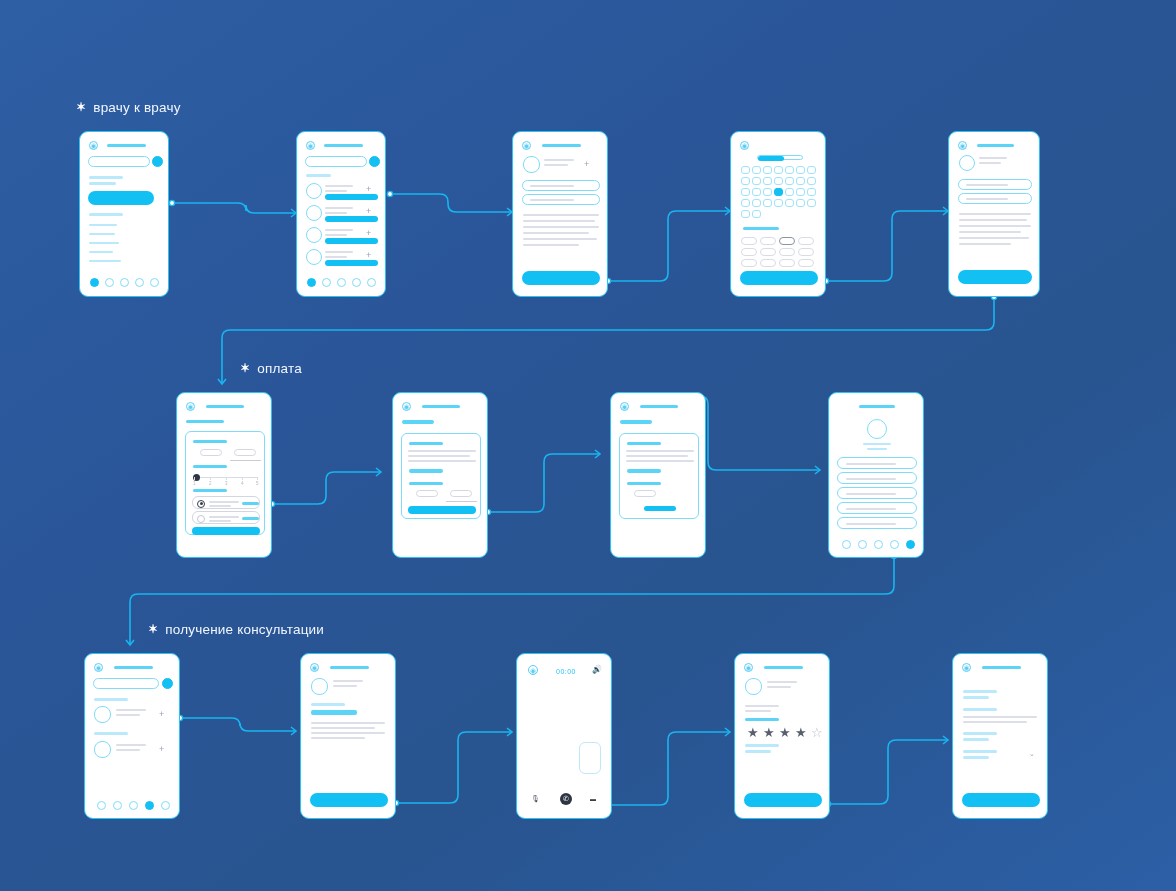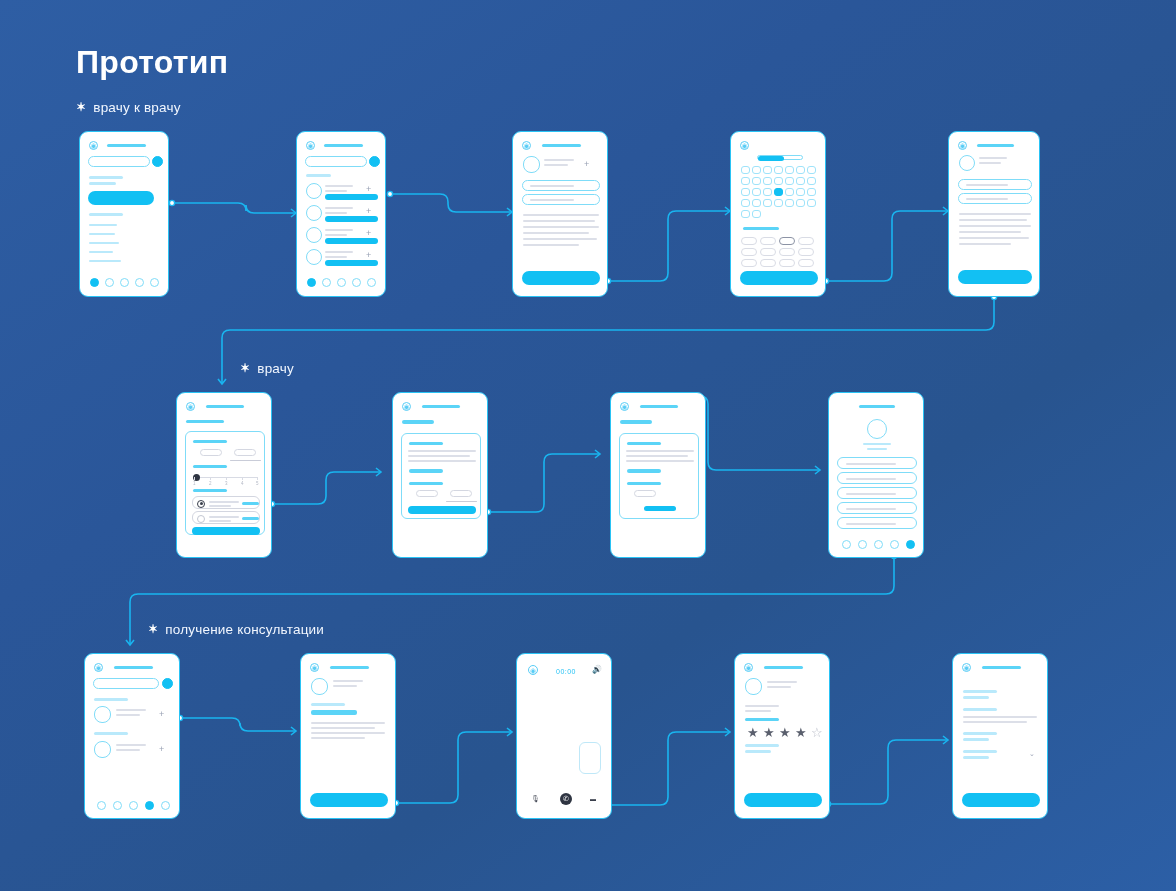--- a/index.html
+++ b/index.html
@@ -79,27 +79,26 @@
                      border-radius:50%; background:#3a3f4c; }
   .glyph    { position: absolute; color: #3a3f4c; line-height: 1; }
   .endcall  { position: absolute; width: 12px; height: 12px; border-radius: 50%; background: #2f3542;
               display:flex; align-items:center; justify-content:center; color:#fff; font-size:7px; }
 </style>
 </head>
 <body>
 
 <div id="canvas">
 
-  <div class="page-title">Прототип</div>
 
   <div class="section-label" style="left:76px; top:100px;">
     <span class="star">✶</span><span>врачу к врачу</span>
   </div>
   <div class="section-label" style="left:240px; top:361px;">
-    <span class="star">✶</span><span>врачу</span>
+    <span class="star">✶</span><span>оплата</span>
   </div>
   <div class="section-label" style="left:148px; top:622px;">
     <span class="star">✶</span><span>получение консультации</span>
   </div>
 
   <svg class="wires">
 
     <path d="M172 203 L238 203 Q246 203 246 211 L246 205 Q246 213 254 213 L296 213"></path>
     <path class="arrowhead" d="M291 209 L296 213 L291 217"></path>
     <circle class="node" cx="172" cy="203" r="2.6"></circle>

